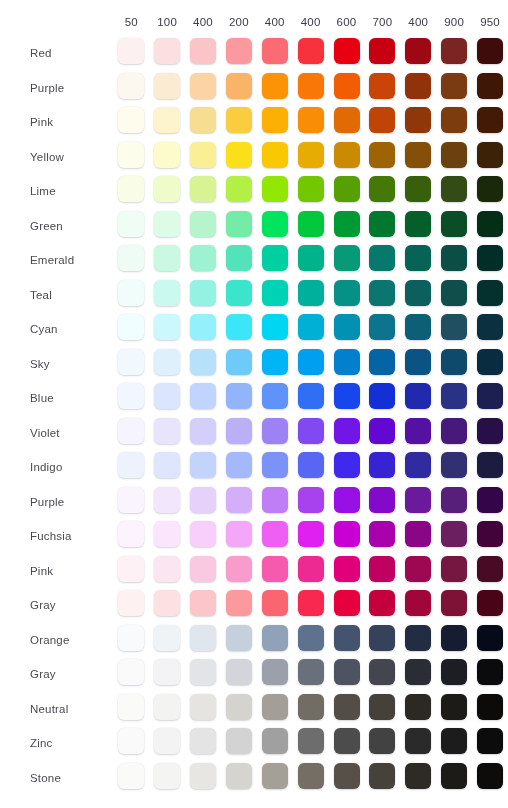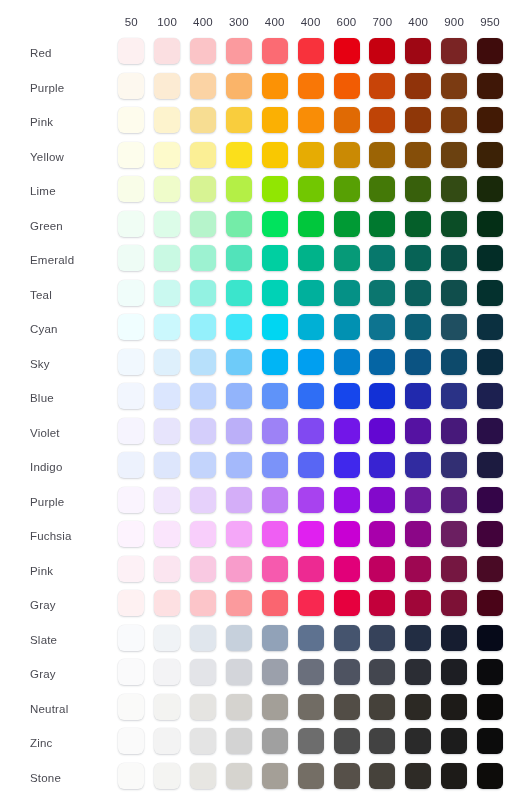--- a/index.html
+++ b/index.html
@@ -86,21 +86,21 @@
       <col class="shade-col">
       <col class="shade-col">
       <col class="shade-col">
     </colgroup>
   <thead>
     <tr>
       <th class="corner-head"></th>
     <th class="shade-head">50</th>
         <th class="shade-head">100</th>
         <th class="shade-head">400</th>
-        <th class="shade-head">300</th>
+        <th class="shade-head">200</th>
         <th class="shade-head">400</th>
         <th class="shade-head">400</th>
         <th class="shade-head">600</th>
         <th class="shade-head">700</th>
         <th class="shade-head">400</th>
         <th class="shade-head">900</th>
         <th class="shade-head">950</th>
       </tr>
   </thead>
   <tbody>
@@ -336,21 +336,21 @@
         <td class="swatch-cell"><span class="swatch" title="#fb9a9d" style="background-color: rgb(251, 154, 157);"></span></td>
         <td class="swatch-cell"><span class="swatch" title="#fa6570" style="background-color: rgb(250, 101, 112);"></span></td>
         <td class="swatch-cell"><span class="swatch" title="#f82850" style="background-color: rgb(248, 40, 80);"></span></td>
         <td class="swatch-cell"><span class="swatch" title="#e6003e" style="background-color: rgb(230, 0, 62);"></span></td>
         <td class="swatch-cell"><span class="swatch" title="#c3003b" style="background-color: rgb(195, 0, 59);"></span></td>
         <td class="swatch-cell"><span class="swatch" title="#a00639" style="background-color: rgb(160, 6, 57);"></span></td>
         <td class="swatch-cell"><span class="swatch" title="#7d1136" style="background-color: rgb(125, 17, 54);"></span></td>
         <td class="swatch-cell"><span class="swatch" title="#4a0418" style="background-color: rgb(74, 4, 24);"></span></td>
       </tr>
       <tr>
-        <th class="row-label">Slate</th>
+        <th class="row-label">Orange</th>
         <td class="swatch-cell"><span class="swatch" title="#f9fafc" style="background-color: rgb(249, 250, 252);"></span></td>
         <td class="swatch-cell"><span class="swatch" title="#f0f3f6" style="background-color: rgb(240, 243, 246);"></span></td>
         <td class="swatch-cell"><span class="swatch" title="#e0e6ed" style="background-color: rgb(224, 230, 237);"></span></td>
         <td class="swatch-cell"><span class="swatch" title="#c6d0dc" style="background-color: rgb(198, 208, 220);"></span></td>
         <td class="swatch-cell"><span class="swatch" title="#91a2b8" style="background-color: rgb(145, 162, 184);"></span></td>
         <td class="swatch-cell"><span class="swatch" title="#5e7290" style="background-color: rgb(94, 114, 144);"></span></td>
         <td class="swatch-cell"><span class="swatch" title="#45546e" style="background-color: rgb(69, 84, 110);"></span></td>
         <td class="swatch-cell"><span class="swatch" title="#36425a" style="background-color: rgb(54, 66, 90);"></span></td>
         <td class="swatch-cell"><span class="swatch" title="#222d43" style="background-color: rgb(34, 45, 67);"></span></td>
         <td class="swatch-cell"><span class="swatch" title="#161d30" style="background-color: rgb(22, 29, 48);"></span></td>

